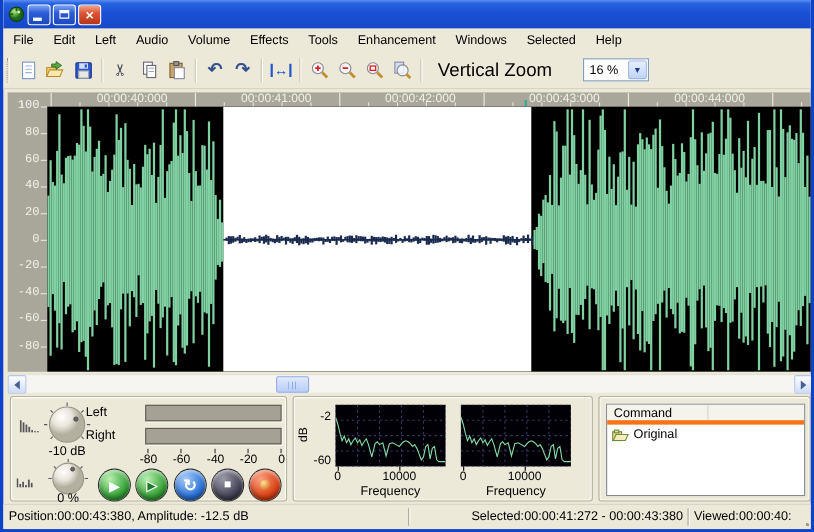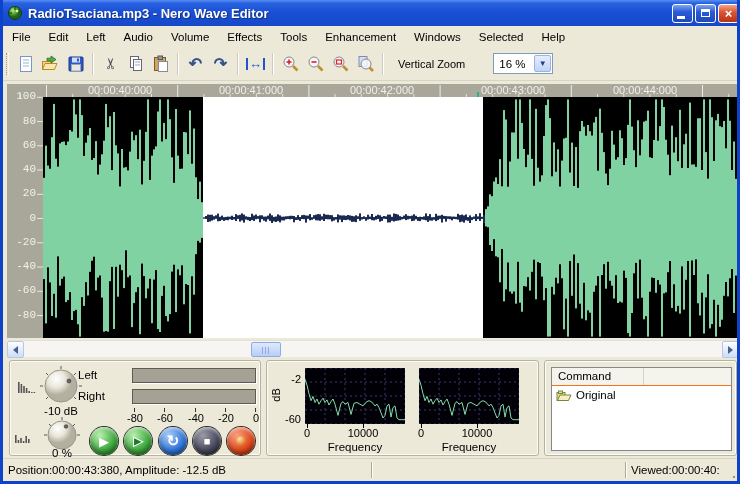--- a/index.html
+++ b/index.html
@@ -25,21 +25,21 @@
     display:flex;align-items:center;font-size:11.5px;color:#000;}
   .menu-item{padding:2px 9px;cursor:default;}
   
   #toolbar{position:absolute;left:0;top:47px;width:740px;height:34px;background:#ece9d8;
     display:flex;align-items:center;border-bottom:1px solid #d8d4c4;}
   .grip{width:3px;height:22px;margin:0 4px 0 3px;border-left:1px dotted #9a968a;border-right:1px dotted #fff;}
   .tbtn{width:25px;height:25px;display:flex;align-items:center;justify-content:center;border:1px solid transparent;border-radius:2px;}
   .tsep{width:2px;height:22px;margin:0 4px;border-left:1px solid #cdc9b8;border-right:1px solid #fff;}
   .glyphbtn{font-size:16px;font-weight:bold;color:#33518e;line-height:1;}
   #fitw{font-size:13px;font-weight:bold;color:#2255cc;border-left:2px solid #2255cc;border-right:2px solid #2255cc;padding:0 1px;line-height:12px;}
-  #vzoom-label{font-size:11px;margin-left:10px;color:#000;}
+  #vzoom-label{font-size:17px;margin-left:10px;color:#000;}
   #vzoom-combo{margin-left:28px;width:60px;height:21px;border:1px solid #7f9db9;background:#fff;
     display:flex;align-items:center;position:relative;font-size:11.5px;}
   #vzoom-value{flex:1;padding-left:5px;}
   #vzoom-arrow{width:17px;height:17px;margin-right:1px;border-radius:2px;border:1px solid #9ab4e4;
     background:linear-gradient(180deg,#e6eefc,#c0d4f8);display:flex;align-items:center;justify-content:center;
     font-size:8px;color:#1c3d94;}
   
   #wavepanel{position:absolute;left:4px;top:84px;width:732px;height:254px;background:#a8a79a;overflow:hidden;}
   #ruler{position:absolute;left:0;top:0;width:732px;height:13px;}
   .ruler-label{position:absolute;top:0;font-size:11px;color:#f2f1ea;white-space:nowrap;margin-left:40px;}
@@ -74,21 +74,21 @@
   .btn-green{background:radial-gradient(circle at 35% 30%,#b8f0b0,#3aa43a 60%,#157015);}
   .btn-blue{background:radial-gradient(circle at 35% 30%,#a8ccf8,#2e74d8 60%,#124a9e);}
   .btn-dark{background:radial-gradient(circle at 35% 30%,#9a9aa8,#46465a 60%,#1c1c28);}
   .btn-red{background:radial-gradient(circle at 35% 30%,#f8a080,#dd4418 60%,#9a2408);}
   .spec-plot{position:absolute;top:7px;width:100px;height:56px;background:#000006;}
   .spec-ylab{position:absolute;font-size:11px;color:#000;}
   .freq-tick{position:absolute;top:63px;width:1px;height:4px;background:#000;}
   .freq-num{position:absolute;top:66px;font-size:11px;color:#000;text-align:center;width:40px;}
   .freq-label{position:absolute;top:80px;font-size:11.5px;color:#000;text-align:center;width:100px;}
   #listview{position:absolute;left:6px;top:6px;width:181px;height:84px;background:#fff;border:1px solid #828790;}
-  .lv-header{display:flex;height:18px;background:#f4f3ec;border-bottom:1px solid #f97316;font-size:11.5px;}
+  .lv-header{display:flex;height:18px;background:#f4f3ec;border-bottom:4px solid #f97316;font-size:11.5px;}
   .lv-hcell{padding:2px 6px;border-right:1px solid #d5d2c4;}
   .lv-row{display:flex;align-items:center;height:18px;font-size:11.5px;padding-left:4px;gap:4px;}
   
   #statusbar{position:absolute;left:0;top:458px;width:740px;height:23px;background:#ece9d8;
     border-top:1px solid #d8d4c4;font-size:11.5px;color:#000;}
   .st-cell{position:absolute;top:2px;height:18px;line-height:18px;white-space:nowrap;overflow:hidden;}
   .st-sep{position:absolute;top:3px;width:2px;height:16px;border-left:1px solid #aca899;border-right:1px solid #fff;}
   #grip{position:absolute;right:1px;bottom:1px;width:13px;height:13px;
     background:
       radial-gradient(circle at 10px 10px,#9a968a 1.3px,transparent 1.6px),
@@ -108,21 +108,20 @@
             <stop offset="60%" stop-color="#4ea02c"></stop>
             <stop offset="100%" stop-color="#1e641a"></stop>
           </radialGradient>
         </defs>
       <circle cx="8" cy="8" r="6.5" fill="url(#appg)" stroke="#123c10"></circle>
       <line x1="8" y1="2" x2="8" y2="5" stroke="#1e5c18" stroke-width="1.4"></line>
       <line x1="2" y1="8" x2="5" y2="8" stroke="#1e5c18" stroke-width="1.4"></line>
       <line x1="11" y1="8" x2="14" y2="8" stroke="#1e5c18" stroke-width="1.4"></line>
       <circle cx="10" cy="6" r="1.2" fill="#e8f8c8"></circle>
     </svg>
-    <span id="title-text">RadioTsaciana.mp3 - Nero Wave Editor</span>
     <div class="winbtn blue">
         <span class="min-glyph"></span>
       </div>
     <div class="winbtn blue">
         <span class="max-glyph"></span>
       </div>
     <div class="winbtn red">
         <span>×</span>
       </div>
   </div>
@@ -812,18 +811,19 @@
             <path d="M1.5,11.5 L4,6 H15 L12.5,11.5 Z" fill="#f8ecc0" stroke="#6c8c3c"></path>
           </svg>
         <span>Original</span>
       </div>
     </div>
   </div>
 
   <div id="statusbar">
     <span class="st-cell" style="left:5px;width:360px">Position:00:00:43:380, Amplitude: -12.5 dB</span>
     <span class="st-sep" style="left:368px"></span>
+    <span class="st-cell" style="left:372px;width:246px;text-align:right">Selected:00:00:41:272 - 00:00:43:380</span>
     <span class="st-sep" style="left:622px"></span>
     <span class="st-cell" style="left:628px;width:90px">Viewed:00:00:40:</span>
     <div id="grip"></div>
   </div>
 
 </div>
 
 </body></html>

